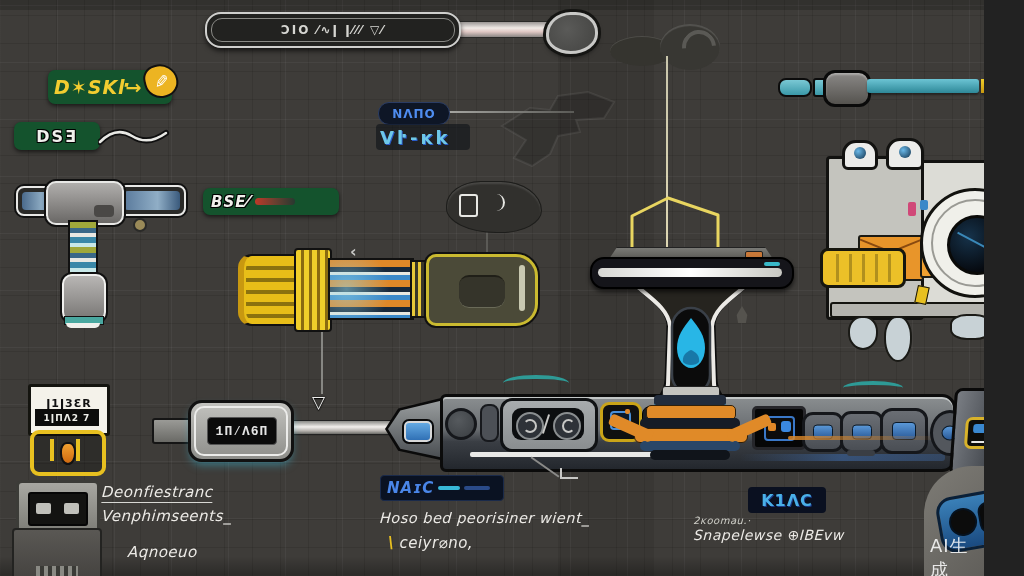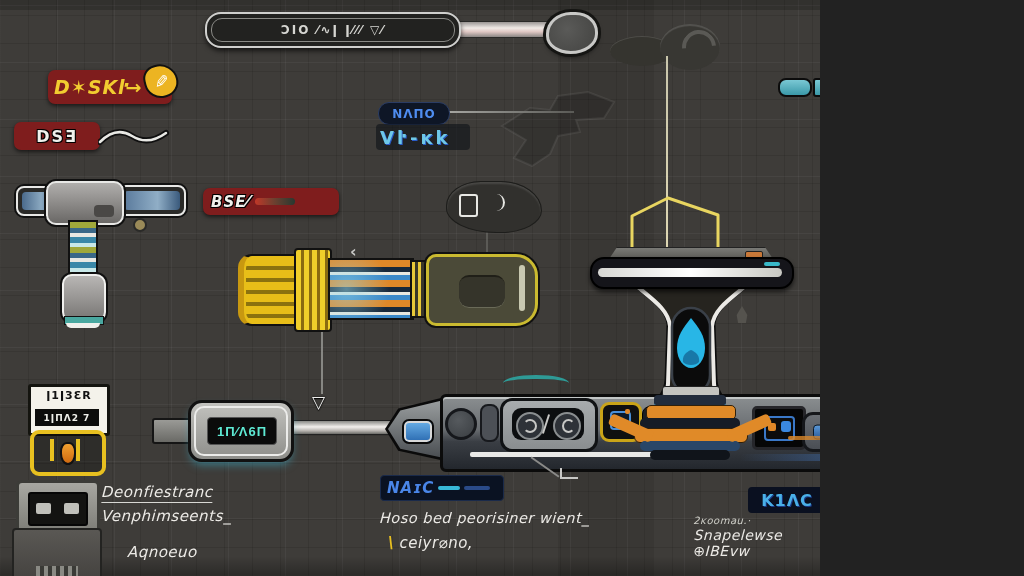--- a/index.html
+++ b/index.html
@@ -1,25 +1,25 @@
 <!DOCTYPE html>
 <html><head>
 <meta charset="utf-8">
 <style>
   html,body{margin:0;padding:0;background:#222;}
-  #page{position:relative;width:820px;height:576px;overflow:hidden;
+  #page{position:relative;width:984px;height:576px;overflow:hidden;
     background:#3e3c39;font-family:"DejaVu Sans",sans-serif;color:#e8e8e4;}
   #page::before{content:"";position:absolute;inset:0;z-index:0;pointer-events:none;
     background-image:
       repeating-linear-gradient(90deg,rgba(255,255,255,.045) 0 1px,transparent 1px 57px),
       repeating-linear-gradient(0deg,rgba(255,255,255,.045) 0 1px,transparent 1px 57px),
       repeating-linear-gradient(90deg,rgba(0,0,0,.10) 0 1px,transparent 1px 28px),
       repeating-linear-gradient(0deg,rgba(0,0,0,.10) 0 1px,transparent 1px 28px);}
   .abs{position:absolute;}
-  .pill{background:#7f1d1d;border-radius:7px;box-shadow:0 2px 4px rgba(0,0,0,.6);}
+  .pill{background:#14532d;border-radius:7px;box-shadow:0 2px 4px rgba(0,0,0,.6);}
   .outline-txt{text-shadow:-1px -1px 0 #000,1px -1px 0 #000,-1px 1px 0 #000,1px 1px 0 #000;}
   .hand{font-style:italic;transform:skewX(-4deg);letter-spacing:.5px;color:#eceae6;}
   .btn-blue-core{position:absolute;left:50%;top:50%;transform:translate(-50%,-50%);
     width:18px;height:13px;border-radius:4px;background:linear-gradient(180deg,#5a98d8,#2a5a98);
     border:1px solid #0a1a2a;}
 </style>
 </head>
 <body>
 
 <div id="page">
@@ -247,28 +247,28 @@
   </div>
 
   <div class="abs" style="left:321px;top:322px;width:2px;height:72px;background:rgba(154,154,150,.8);z-index:2;"></div>
   <span class="abs" style="left:312px;top:392px;font-size:17px;color:#f0f0ee;text-shadow:0 0 2px #000,0 1px 1px #000;z-index:5;">▽</span>
   <div class="abs" style="left:150px;top:394px;width:252px;height:68px;z-index:3;">
     <div class="abs" style="left:2px;top:24px;width:40px;height:22px;background:linear-gradient(180deg,#9a9a96,#6a6a66);border:2px solid #151515;border-radius:3px;"></div>
     <div class="abs" style="left:134px;top:26px;width:118px;height:13px;background:linear-gradient(180deg,#8a8a86,#f2efec 45%,#b8b4b0 75%,#6a6a66);border:1px solid #222;border-radius:2px;"></div>
     <div class="abs" style="left:38px;top:6px;width:100px;height:56px;background:linear-gradient(180deg,#c2c2be,#8e8e8a);border:3px solid #111;border-radius:14px;box-shadow:0 5px 8px -2px rgba(60,180,210,.5);">
       <div class="abs" style="inset:3px;border:2px solid #ececea;border-radius:10px;"></div>
       <div class="abs" style="left:16px;top:14px;width:68px;height:26px;background:#0b0b0b;border:1px solid #555;border-radius:4px;display:flex;align-items:center;justify-content:center;">
-        <span style="font-family:Liberation Sans, sans-serif;font-size:13px;font-weight:bold;color:#5eead4;letter-spacing:1px;">1Π⁄Λ6Π</span>
+        <span style="font-family:Liberation Mono, monospace;font-size:13px;font-weight:bold;color:#e5e5e5;letter-spacing:1px;">1Π⁄Λ6Π</span>
       </div>
     </div>
   </div>
 
   <div class="abs" style="left:12px;top:380px;width:104px;height:196px;z-index:3;">
     <div class="abs" style="left:16px;top:4px;width:76px;height:46px;background:#f4f2ea;border:3px solid #14140f;border-radius:3px;">
-      <div style="text-align:center;font-weight:bold;font-size:11px;color:#111;letter-spacing:1px;margin-top:2px;">ǀ1ǀ3ƐR</div>
+      <div style="text-align:center;font-weight:bold;font-size:11px;color:#111;letter-spacing:1px;margin-top:10px;">ǀ1ǀ3ƐR</div>
       <div class="abs" style="left:4px;top:22px;width:64px;height:17px;background:#0d0d0b;display:flex;align-items:center;justify-content:center;">
         <span style="font-size:9px;color:#f0f0ea;letter-spacing:1px;font-weight:bold;">1ǀΠΛ2 7</span>
       </div>
     </div>
     <div class="abs" style="left:18px;top:50px;width:68px;height:38px;border:4px solid #e8c020;border-radius:9px;background:rgba(0,0,0,.25);">
       <div class="abs" style="left:16px;top:5px;width:4px;height:22px;background:#e8c020;"></div>
       <div class="abs" style="left:42px;top:5px;width:4px;height:22px;background:#e8c020;"></div>
       <div class="abs" style="left:26px;top:8px;width:12px;height:19px;background:linear-gradient(180deg,#f0a030,#d06a10);border:2px solid #111;border-radius:50% 50% 60% 60%;"></div>
     </div>
     <div class="abs" style="left:4px;top:100px;width:78px;height:52px;background:linear-gradient(180deg,#a8a8a2,#7a7a74);border:3px solid #3c3c38;border-radius:6px;">

